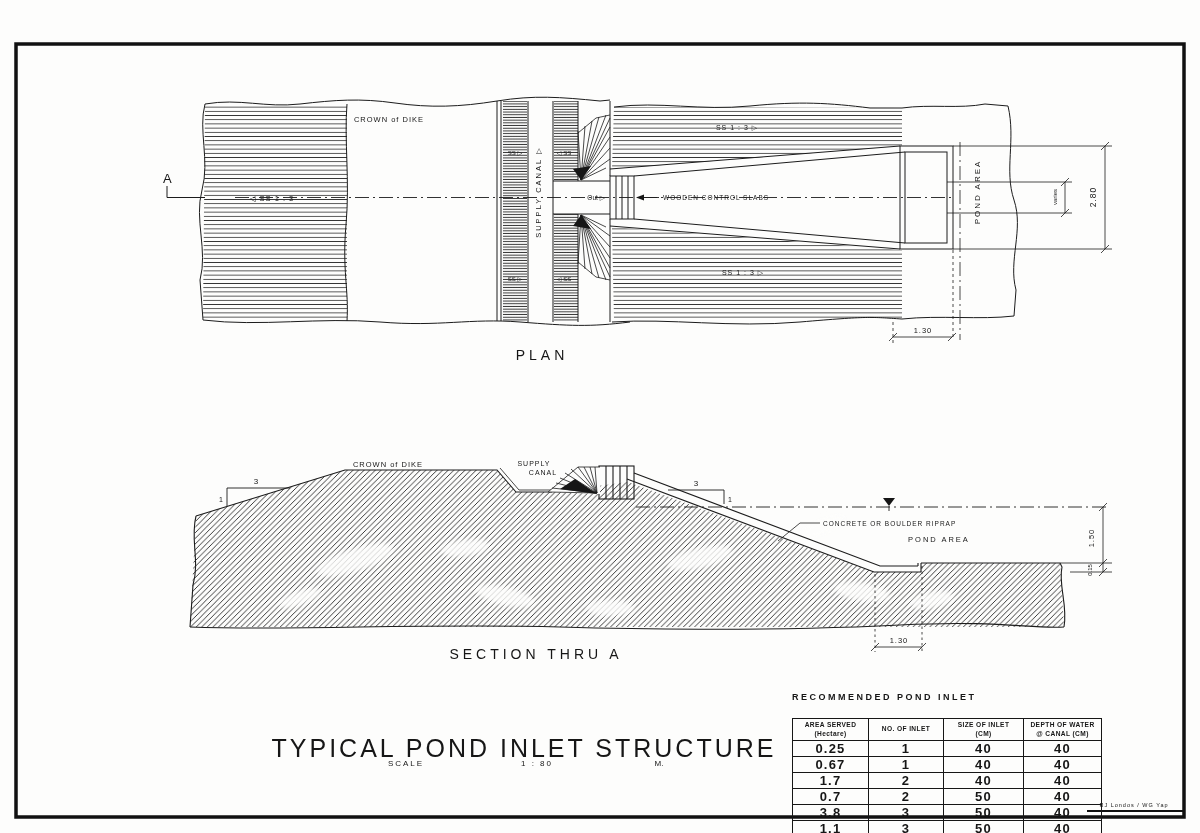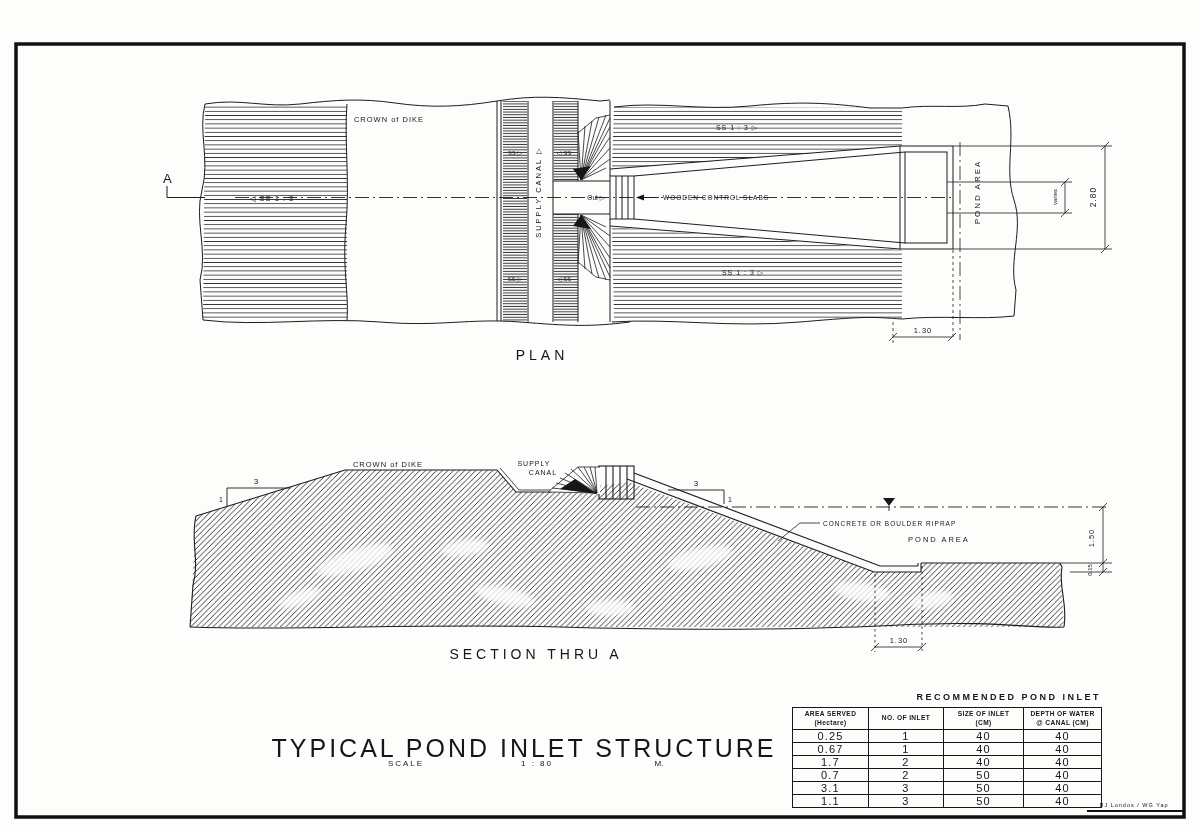--- a/index.html
+++ b/index.html
@@ -1,25 +1,25 @@
 <!DOCTYPE html>
 <html><head>
 <meta charset="utf-8">
 <style>
   html,body{margin:0;padding:0;background:#e9e9e9;}
   .page{position:relative;width:1200px;height:833px;background:#fdfdfc;overflow:hidden;
         font-family:"Liberation Sans",sans-serif;color:#161616;}
   svg text{font-family:"Liberation Sans","DejaVu Sans",sans-serif;fill:#161616;}
   .ls1{letter-spacing:1px}.ls2{letter-spacing:2px}.ls3{letter-spacing:3px}.ls4{letter-spacing:4px}
   .tbl{position:absolute;left:792px;top:692px;width:309px}
-  .tbl-title{text-align:right;font-size:9px;font-weight:bold;letter-spacing:2.5px;margin-bottom:5px;white-space:nowrap}
+  .tbl-title{text-align:left;font-size:9px;font-weight:bold;letter-spacing:2.5px;margin-bottom:16px;white-space:nowrap}
   .tbl table{border-collapse:collapse;width:100%;table-layout:fixed}
   .tbl th,.tbl td{border:1.6px solid #161616;text-align:center;padding:0;color:#161616}
   .tbl th{font-size:6.6px;font-weight:bold;letter-spacing:.4px;height:21px;line-height:1.35}
-  .tbl td{font-size:11px;font-weight:normal;letter-spacing:1.2px;height:11.4px}
+  .tbl td{font-size:13px;font-weight:bold;letter-spacing:1.2px;height:11.4px}
   .tbl th span{display:block}
 </style>
 </head>
 <body>
 
 <div class="page">
 
 <svg width="1200" height="833" viewBox="0 0 1200 833">
   <defs>
     <pattern id="ph" width="4.2" height="4.2" patternUnits="userSpaceOnUse">
@@ -252,21 +252,21 @@
           <td>40</td>
           <td>40</td>
         </tr>
         <tr>
           <td>0.7</td>
           <td>2</td>
           <td>50</td>
           <td>40</td>
         </tr>
         <tr>
-          <td>3.1</td>
+          <td>3.8</td>
           <td>3</td>
           <td>50</td>
           <td>40</td>
         </tr>
         <tr>
           <td>1.1</td>
           <td>3</td>
           <td>50</td>
           <td>40</td>
         </tr>

